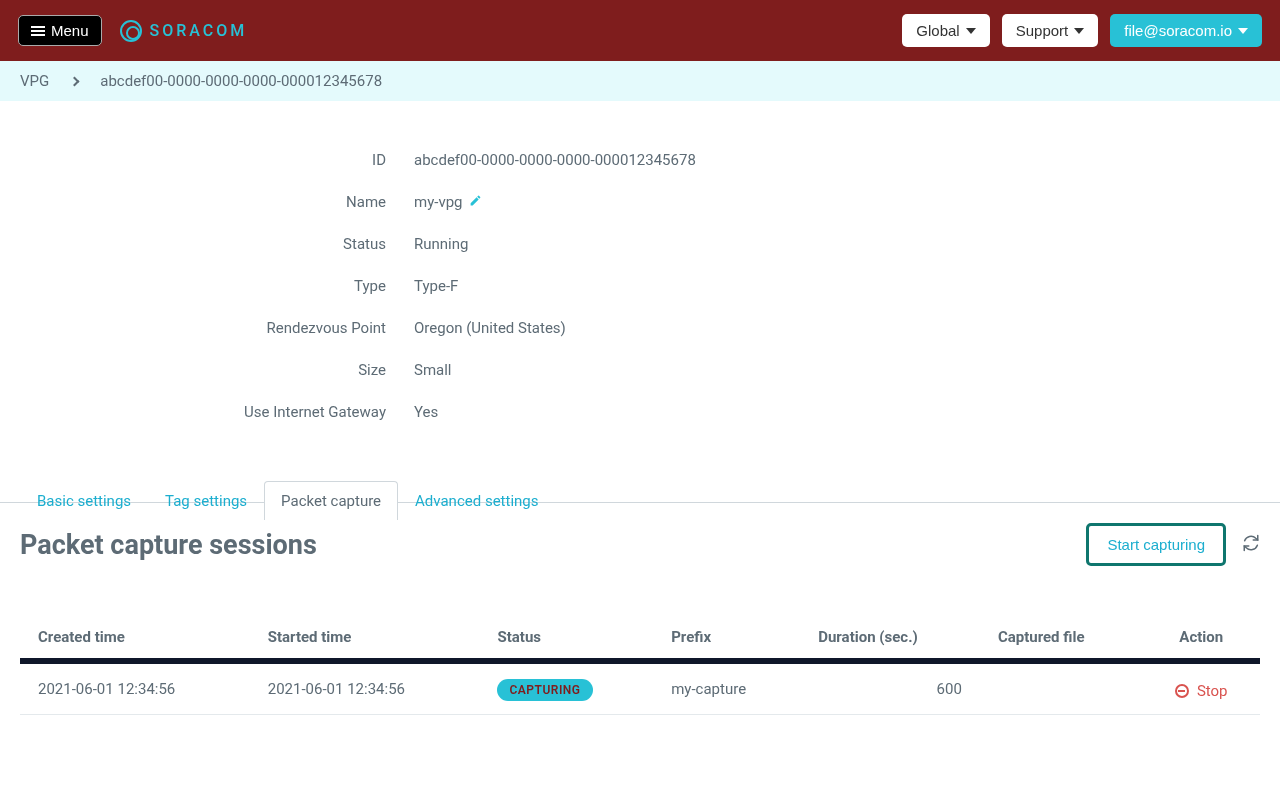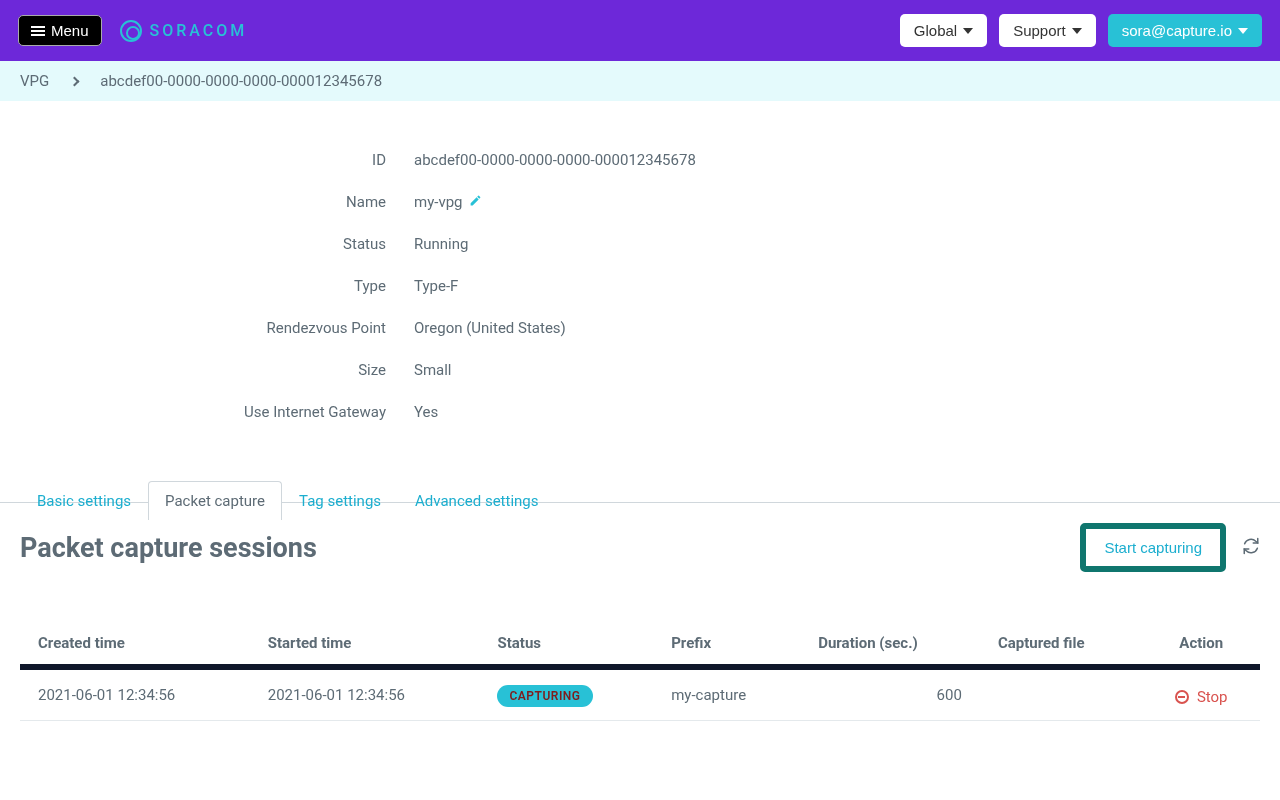--- a/index.html
+++ b/index.html
@@ -1,18 +1,18 @@
 <!DOCTYPE html>
 <html><head>
 <meta charset="utf-8">
 <style>
   * { box-sizing: border-box; margin: 0; padding: 0; }
   body { font-family: -apple-system, BlinkMacSystemFont, "Segoe UI", Roboto, "Helvetica Neue", Arial, sans-serif; font-size: 15px; color: #5d6b75; background: #fff; width:1280px; }
   
-  .topbar { background:#6d28d9; height:61px; display:flex; align-items:center; padding:0 18px; justify-content:space-between;}
+  .topbar { background:#7f1d1d; height:61px; display:flex; align-items:center; padding:0 18px; justify-content:space-between;}
   .topbar-left { display:flex; align-items:center; gap:18px;}
   .menu-btn { background:#000; border:1px solid #aaa; border-radius:5px; color:#fff; padding:6px 12px; font-size:15px; display:flex; align-items:center; gap:6px; cursor:pointer;}
   .logo { display:flex; align-items:center; gap:8px; color:#28c1d6; letter-spacing:3px; font-weight:500; font-size:16px;}
   .logo-mark { width:22px; height:22px; border:2px solid #28c1d6; border-radius:50%; position:relative;}
   .logo-mark:after{content:""; position:absolute; width:10px; height:10px; border:2px solid #28c1d6; border-radius:50%; top:4px; left:4px;}
   .topbar-right { display:flex; align-items:center; gap:12px;}
   .btn-white { background:#fff; color:#333; border:none; border-radius:5px; padding:8px 14px; font-size:15px; cursor:pointer; display:flex; align-items:center; gap:6px;}
   .btn-teal  { background:#28c1d6; color:#fff; border:none; border-radius:5px; padding:8px 14px; font-size:15px; cursor:pointer; display:flex; align-items:center; gap:6px;}
   .caret { width:0; height:0; border-left:5px solid transparent; border-right:5px solid transparent; border-top:6px solid currentColor;}
   
@@ -25,21 +25,21 @@
   .dval { color:#5d6b75;}
   .pencil { color:#28c1d6; margin-left:6px; cursor:pointer;}
   
   .tabs { display:flex; border-bottom:1px solid #d0d7dc; padding:0 20px;}
   .tab { padding:10px 16px; color:#1caecf; cursor:pointer; font-size:15px; border:1px solid transparent; border-bottom:none; border-top-left-radius:4px; border-top-right-radius:4px; position:relative; top:18px;}
   .tab.active { color:#5d6b75; background:#fff; border-color:#d0d7dc; }
   
   .session-head { display:flex; justify-content:space-between; align-items:center; padding:20px 20px 0;}
   .session-title { font-size:27px; font-weight:700; color:#5d6b75;}
   .session-actions { display:flex; align-items:center; gap:16px;}
-  .btn-outline { background:#fff; border:6px solid #0f766e; color:#1caecf; border-radius:5px; padding:10px 18px; font-size:15px; cursor:pointer;}
+  .btn-outline { background:#fff; border:3px solid #0f766e; color:#1caecf; border-radius:5px; padding:10px 18px; font-size:15px; cursor:pointer;}
   .refresh-icon { color:#5d6b75; }
   
   .table { width:calc(100% - 40px); margin:50px 20px 0; border-collapse:collapse;}
   .table th { text-align:left; font-weight:700; color:#5d6b75; padding:12px 18px; border-bottom:6px solid #0f172a; font-size:15px;}
   .table td { padding:14px 18px; border-bottom:1px solid #e4e9ec; color:#5d6b75;}
   .th-right, .td-right { text-align:right;}
   .badge { background:#28c1d6; color:#7f1d1d; border-radius:14px; padding:4px 12px; font-size:12px; font-weight:600; letter-spacing:0.5px;}
   .stop-link { color:#d9534f; cursor:pointer; display:inline-flex; align-items:center; gap:8px;}
   .stop-circle { width:14px; height:14px; border:2px solid #d9534f; border-radius:50%; display:inline-flex; align-items:center; justify-content:center;}
   .stop-circle:before{ content:""; width:7px; height:2px; background:#d9534f; }
@@ -67,21 +67,21 @@
   <div class="topbar-right">
     <button class="btn-white">
       <span>Global</span>
       <span class="caret"></span>
     </button>
     <button class="btn-white">
       <span>Support</span>
       <span class="caret"></span>
     </button>
     <button class="btn-teal">
-      <span>sora@capture.io</span>
+      <span>file@soracom.io</span>
       <span class="caret"></span>
     </button>
   </div>
 </div>
 
 <div class="breadcrumb">
   <span>VPG</span>
   <span class="chev"></span>
   <span>abcdef00-0000-0000-0000-000012345678</span>
 </div>
@@ -114,22 +114,22 @@
       <div class="dval"><span>Small</span></div>
     </div>
     <div class="drow">
       <div class="dlabel">Use Internet Gateway</div>
       <div class="dval"><span>Yes</span></div>
     </div>
   </div>
 
 <div class="tabs" id="tabs">
     <div class="tab">Basic settings</div>
+    <div class="tab">Tag settings</div>
     <div class="tab active">Packet capture</div>
-    <div class="tab">Tag settings</div>
     <div class="tab">Advanced settings</div>
   </div>
 
 <div class="session-head">
   <div class="session-title">Packet capture sessions</div>
   <div class="session-actions">
     <button class="btn-outline">Start capturing</button>
     <span class="refresh-icon">
       <svg width="18" height="18" viewBox="0 0 24 24" fill="none" stroke="currentColor" stroke-width="2" stroke-linecap="round">
           <path d="M21 2v6h-6"></path>

